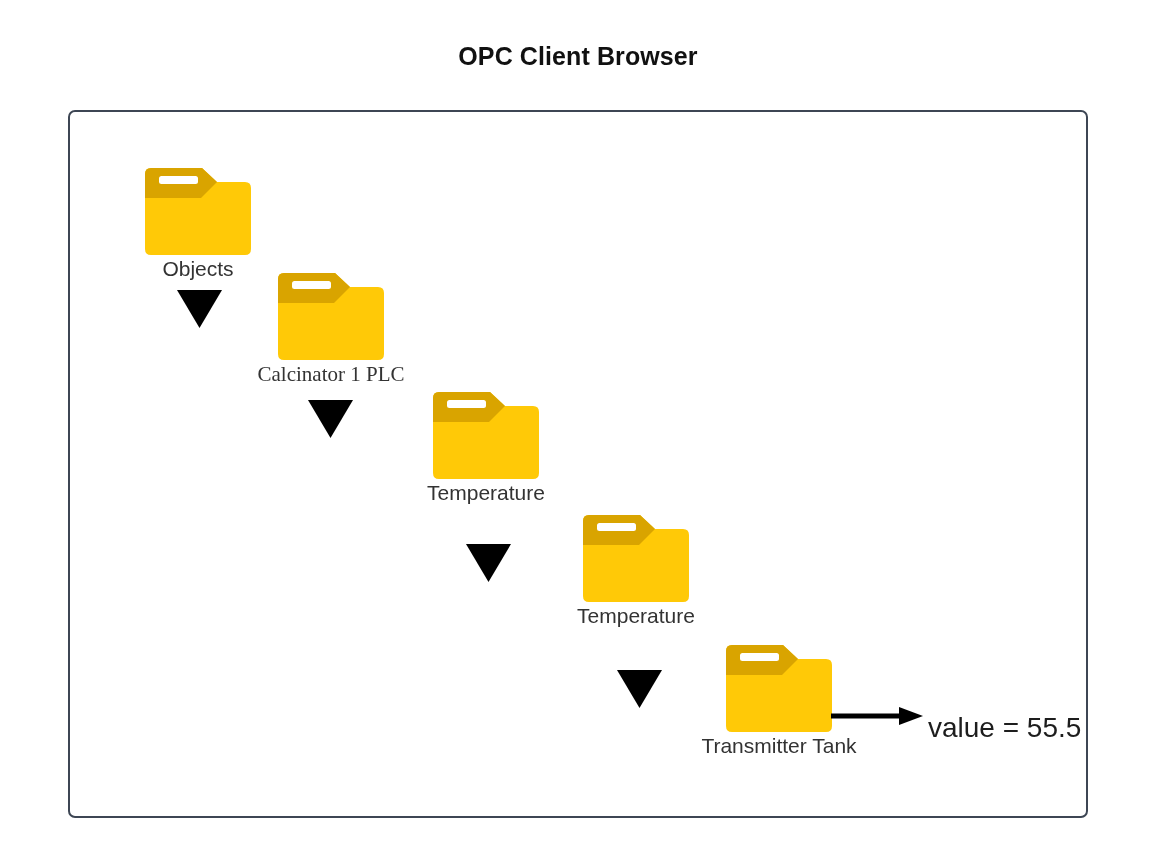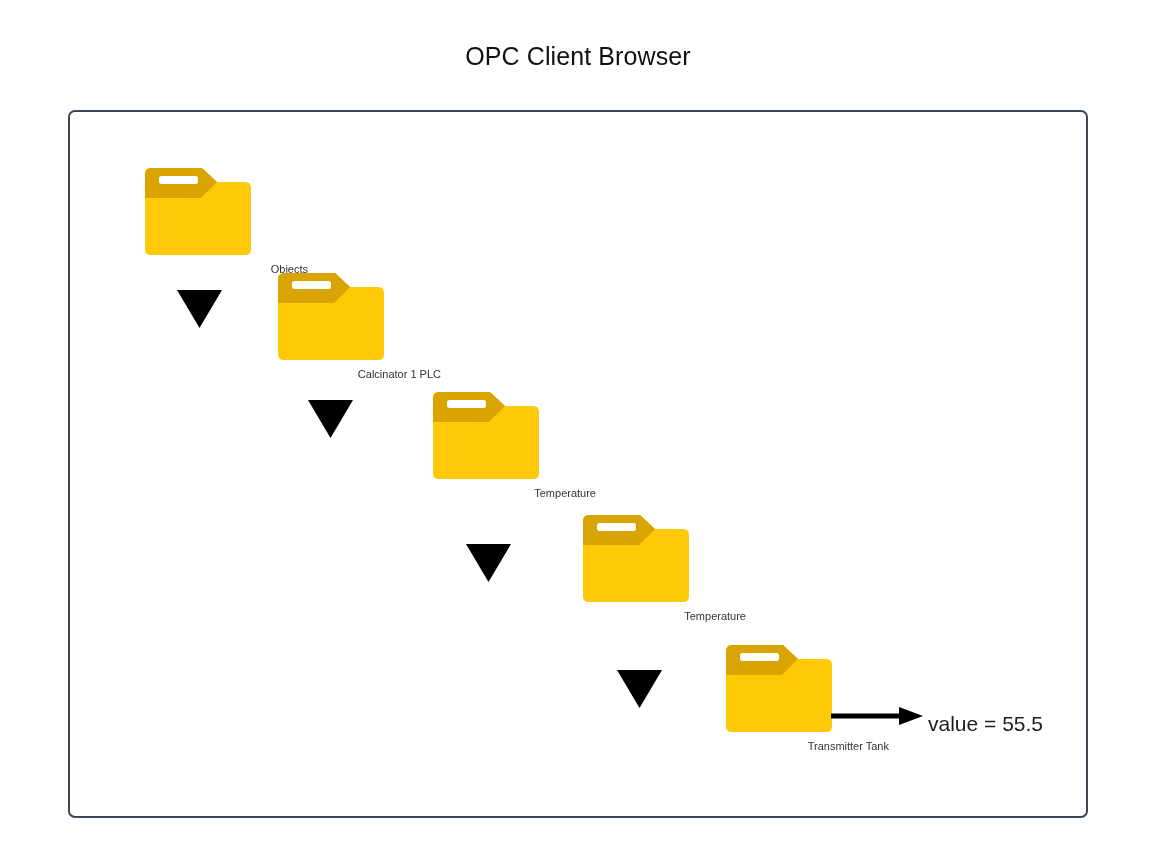--- a/index.html
+++ b/index.html
@@ -16,21 +16,21 @@
   }
 
   
   #diagram-title {
     position: absolute;
     left: 0;
     top: 42px;
     width: 1156px;
     text-align: center;
     font-size: 25px;
-    font-weight: normal;
+    font-weight: bold;
     color: #111111;
     letter-spacing: 0.1px;
   }
 
   
   #canvas-frame {
     position: absolute;
     left: 68px;
     top: 110px;
     width: 1020px;
@@ -47,22 +47,22 @@
   }
   .folder {
     position: relative;
     display: block;
   }
   .folder svg {
     display: block;
   }
   .node-label {
     margin-top: 3px;
-    text-align: right;
-    font-size: 11px;
+    text-align: center;
+    font-size: 21px;
     line-height: 22px;
     color: #333333;
     white-space: pre-line;
     width: 100%;
   }
   .node-label .lbl-line {
     display: block;
   }
 
   
@@ -75,21 +75,21 @@
   #value-arrow {
     position: absolute;
     left: 831px;
     top: 706px;
   }
   #value-arrow svg { display: block; }
   #value-text {
     position: absolute;
     left: 928px;
     top: 712px;
-    font-size: 21px;
+    font-size: 28px;
     color: #1d1d1d;
     white-space: nowrap;
   }
 </style>
 </head>
 <body>
 
 <div id="diagram-title">OPC Client Browser</div>
 
 <div id="canvas-frame"></div>
@@ -98,21 +98,21 @@
   <span class="folder">
     <svg width="106" height="87" viewBox="0 0 106 87" aria-hidden="true">
       <path d="M0 6 Q0 0 6 0 L57 0 L72 14 L100 14 Q106 14 106 20 L106 81 Q106 87 100 87 L6 87 Q0 87 0 81 Z" fill="#FFC907"></path>
       <path d="M0 6 Q0 0 6 0 L57 0 L72 14 L70 16 L56 30 L0 30 Z" fill="#D9A400"></path>
       <rect x="14" y="8" width="39" height="8" rx="2.5" fill="#FFFFFF"></rect>
     </svg>
   </span>
   <div class="node-label" style="width: 220px; margin-left: -57px;"><span class="lbl-line">Objects</span></div>
 </div>
 
-<div class="node" style="left: 278px; top: 273px; width: 106px;">
+<div class="node" style="left: 278px; top: 273px; width: 106px; font-family: Liberation Serif, serif;">
   <span class="folder">
     <svg width="106" height="87" viewBox="0 0 106 87" aria-hidden="true">
       <path d="M0 6 Q0 0 6 0 L57 0 L72 14 L100 14 Q106 14 106 20 L106 81 Q106 87 100 87 L6 87 Q0 87 0 81 Z" fill="#FFC907"></path>
       <path d="M0 6 Q0 0 6 0 L57 0 L72 14 L70 16 L56 30 L0 30 Z" fill="#D9A400"></path>
       <rect x="14" y="8" width="39" height="8" rx="2.5" fill="#FFFFFF"></rect>
     </svg>
   </span>
   <div class="node-label" style="width: 220px; margin-left: -57px;"><span class="lbl-line">Calcinator 1 PLC</span></div>
 </div>
 

